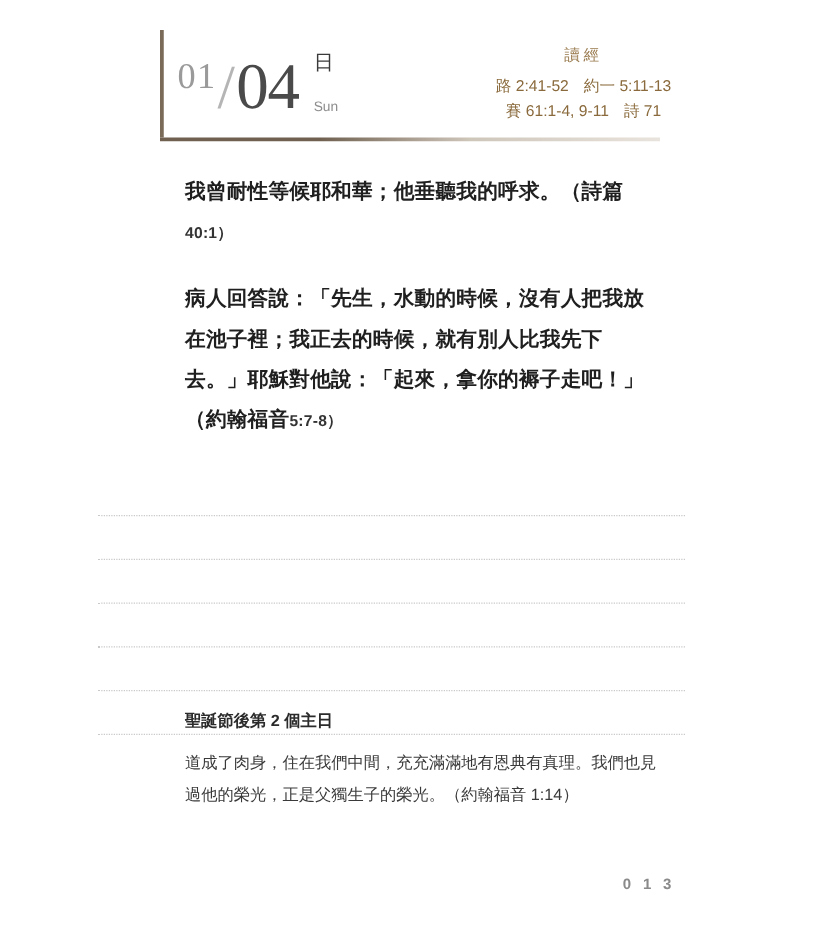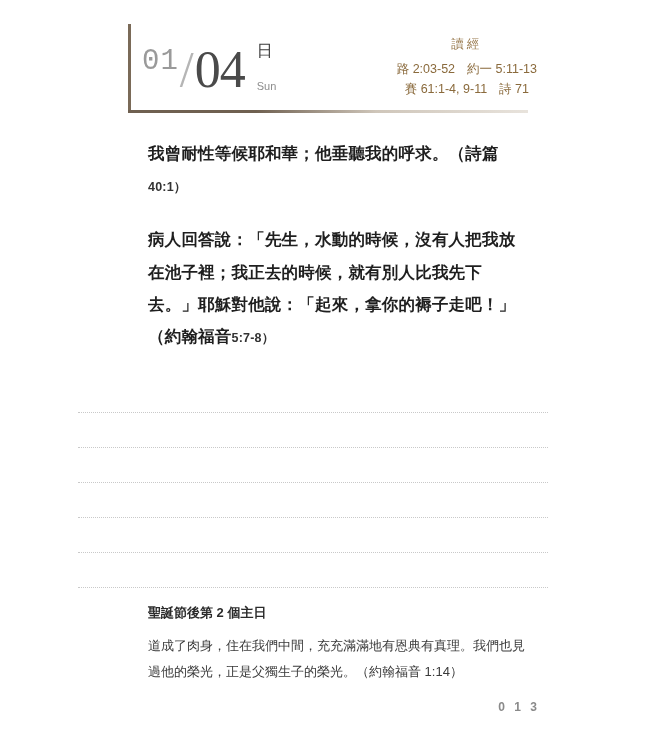--- a/index.html
+++ b/index.html
@@ -37,21 +37,21 @@
 
   .date-block {
     position: absolute;
     left: 14px;
     top: 0;
     display: flex;
     align-items: flex-end;
     height: 70px;
   }
   .date-month {
-    font-family: Liberation Mono, monospace;
+    font-family: Liberation Serif, serif;
     font-size: 29px;
     color: #9a9a9a;
     letter-spacing: 1px;
     line-height: 1;
     position: relative;
     top: -16px;
   }
   .date-slash {
     font-family: "Liberation Serif", serif;
     font-size: 50px;
@@ -151,21 +151,20 @@
     height: 34px;
     border-bottom: 1px dotted #c9c9c9;
   }
 
   
   .reflection {
     position: absolute;
     left: 148px;
     top: 568px;
     width: 386px;
-    margin-top: 36px;
   }
   .reflection-title {
     font-size: 13px;
     font-weight: bold;
     color: #2b2b2b;
     margin-bottom: 11px;
   }
   .reflection-body {
     font-size: 13px;
     line-height: 2.0;
@@ -195,21 +194,21 @@
     <span class="date-day">04</span>
     <span class="date-week">
       <span class="date-week-cn">日</span>
       <span class="date-week-en">Sun</span>
     </span>
   </div>
 
   <div class="readings">
     <div class="readings-title">讀經</div>
     <div class="readings-line">
-      <span>路 2:03-52</span><span class="sp"></span><span>約一 5:11-13</span>
+      <span>路 2:41-52</span><span class="sp"></span><span>約一 5:11-13</span>
     </div>
     <div class="readings-line">
       <span>賽 61:1-4, 9-11</span><span class="sp"></span><span>詩 71</span>
     </div>
   </div>
 </div>
 
 <div class="header-bar"></div>
 
 <div class="scripture">

